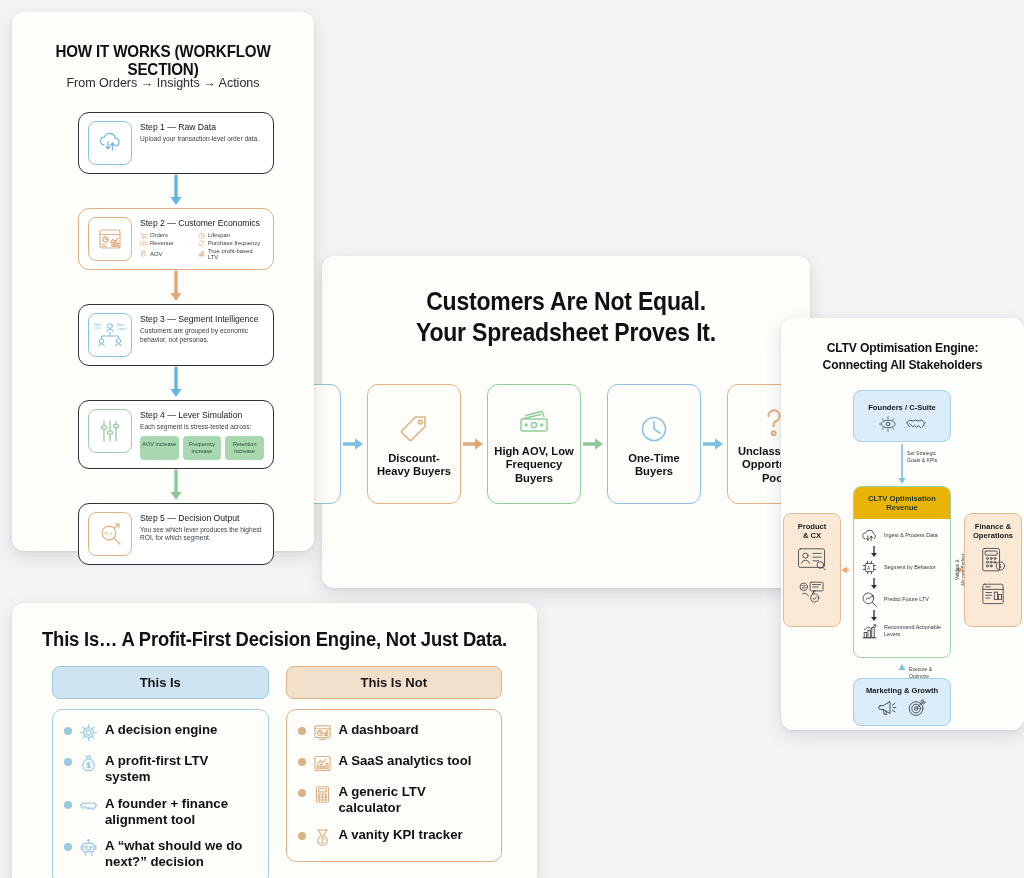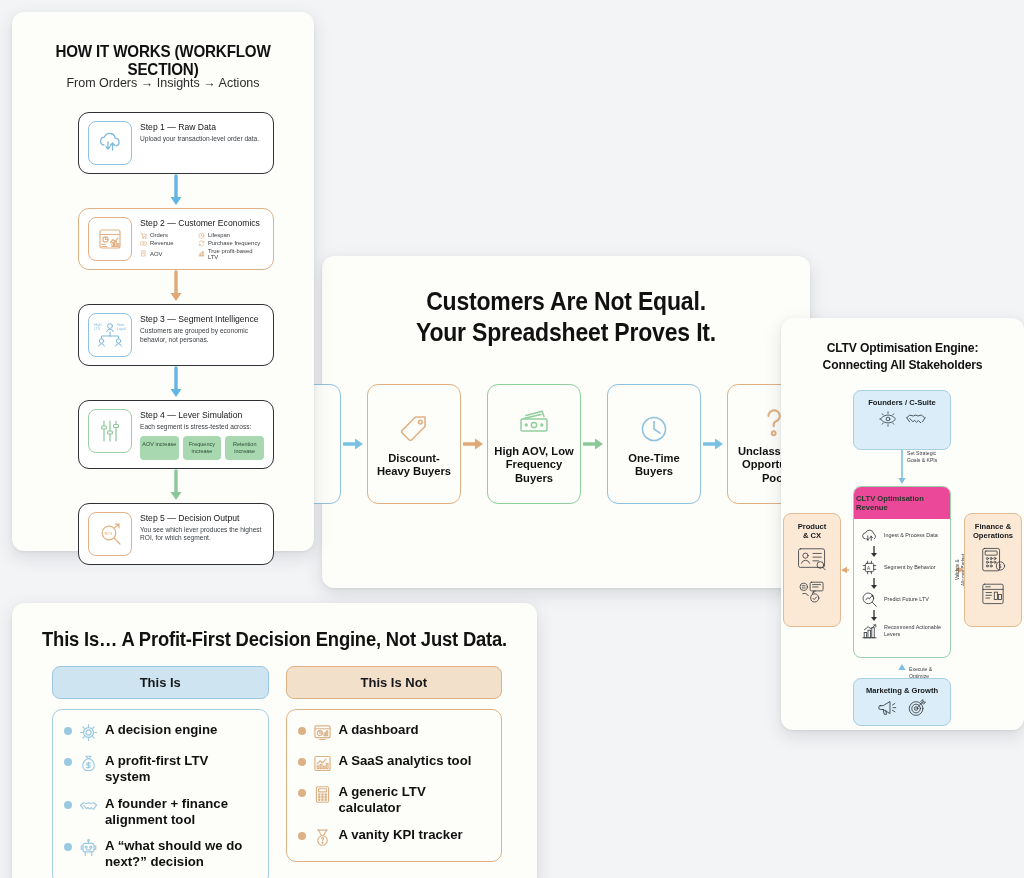--- a/index.html
+++ b/index.html
@@ -128,25 +128,25 @@
   #card-stakeholders .sh-title{
     position:absolute;left:0;right:0;top:22px;text-align:center;
     font-size:13.2px;line-height:1.26;font-weight:700;
   }
   .sh-canvas{position:absolute;left:0;top:60px;width:243px;height:350px;}
   .sh-box{
     position:absolute;box-sizing:border-box;border-radius:8px;
     display:flex;flex-direction:column;align-items:center;
   }
   .sh-box .sh-label{font-size:7.6px;font-weight:700;color:#16181b;text-align:center;line-height:1.2;}
-  #sh-founders{left:72px;top:12px;width:98px;height:60px;background:#daedf8;border:1.2px solid #a7cfe3;padding-top:7px;}
+  #sh-founders{left:72px;top:12px;width:98px;height:52px;background:#daedf8;border:1.2px solid #a7cfe3;padding-top:7px;justify-content:center;}
   #sh-engine{left:72px;top:108px;width:98px;height:172px;background:#fdfdfa;border:1.2px solid #9ed0ac;padding:0;}
   #sh-engine .eng-head{
-    width:100%;background:#ec4899;border-radius:7px 7px 0 0;
-    font-size:7.6px;font-weight:700;text-align:left;padding:7px 2px 6px;
+    width:100%;background:#eab308;border-radius:7px 7px 0 0;
+    font-size:7.6px;font-weight:700;text-align:center;padding:7px 2px 6px;
     color:#1f3a26;line-height:1.22;box-sizing:border-box;
   }
   .eng-steps{padding:7px 6px 4px 6px;width:100%;box-sizing:border-box;}
   .eng-step{display:flex;align-items:center;gap:5px;}
   .eng-step .es-ico{flex:0 0 auto;width:19px;height:19px;}
   .eng-step .es-text{font-size:5.4px;color:#33383d;line-height:1.25;}
   .eng-arrow{display:flex;justify-content:flex-start;padding-left:7px;}
   #sh-product{left:2px;top:135px;width:58px;height:114px;background:#fbe9d6;border:1.2px solid #e2bb92;padding-top:8px;}
   #sh-finance{left:183px;top:135px;width:58px;height:114px;background:#fbe9d6;border:1.2px solid #e2bb92;padding-top:8px;}
   #sh-marketing{left:72px;top:300px;width:98px;height:48px;background:#daedf8;border:1.2px solid #a7cfe3;padding-top:7px;}

